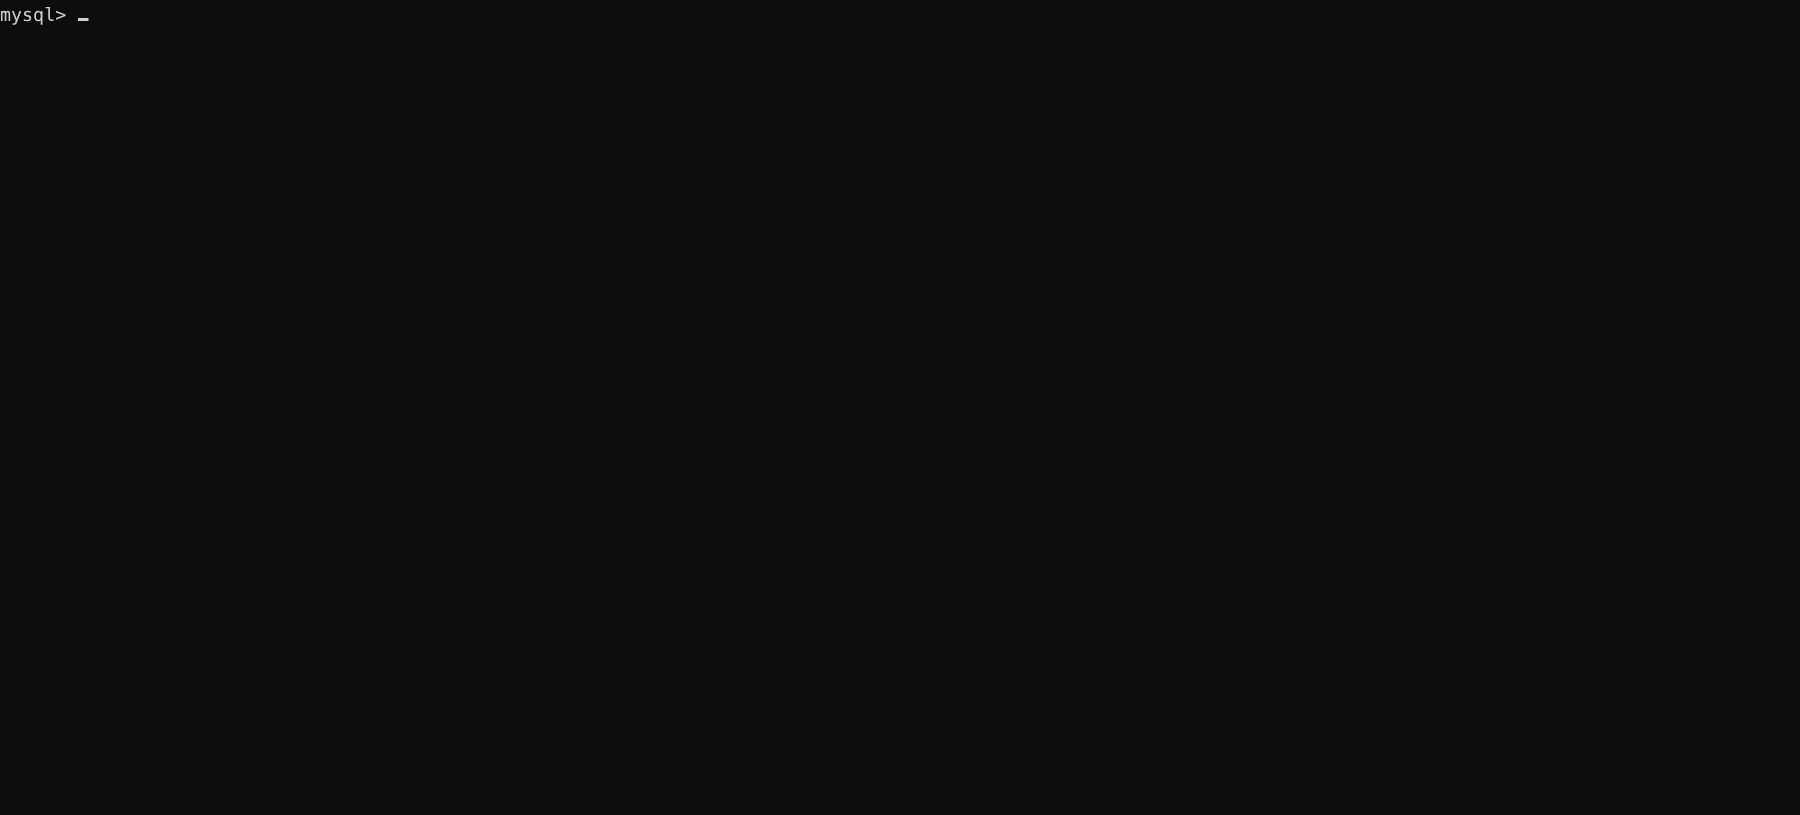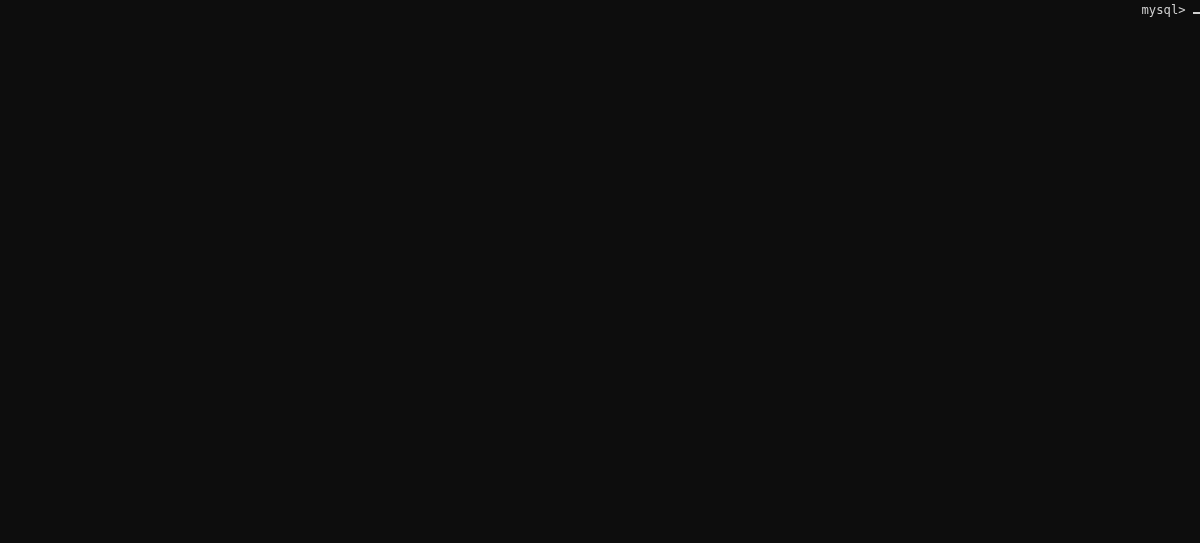--- a/index.html
+++ b/index.html
@@ -13,21 +13,20 @@
     overflow: hidden;
     font-family: "DejaVu Sans Mono", "Liberation Mono", monospace;
   }
   #terminal {
     width: 1200px;
     height: 543px;
     background: #0d0d0d;
     color: #cfcfcf;
     box-sizing: border-box;
     padding: 3px 0 0 0;
-    text-align: right;
   }
   #console-output {
     margin: 0;
     padding: 0;
     font-family: "DejaVu Sans Mono", "Liberation Mono", monospace;
     font-size: 12.2px;
     line-height: 15.2px;
     letter-spacing: 0.02px;
     color: #cfcfcf;
     white-space: pre;

